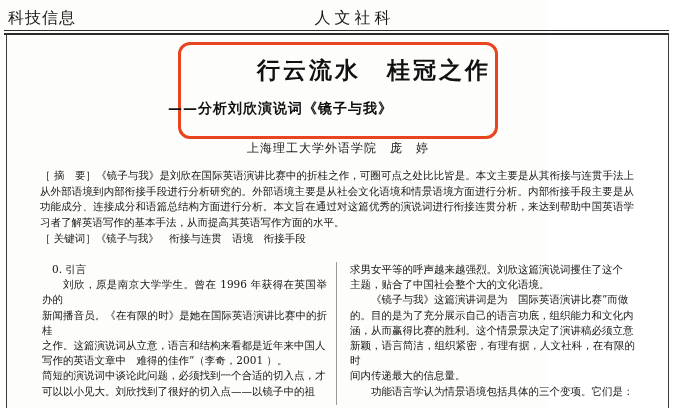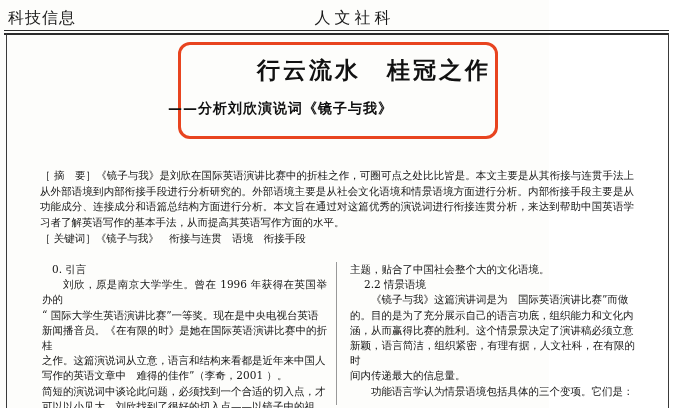--- a/index.html
+++ b/index.html
@@ -181,41 +181,41 @@
     <div class="runhead-center">人文社科</div>
   </div>
   <div class="rule-top"></div>
   <div class="rule-top2"></div>
   <div class="vrule-left"></div>
   <div class="vrule-right"></div>
 
   <div class="title-box"></div>
   <div class="main-title">行云流水　桂冠之作</div>
   <div class="sub-title">——分析刘欣演说词《镜子与我》</div>
+  <div class="byline">上海理工大学外语学院　庞　婷</div>
 
   <div class="abstract">
     <p><span>［ 摘　要］</span><span>《镜子与我》是刘欣在国际英语演讲比赛中的折桂之作，可圈可点之处比比皆是。本文主要是从其衔接与连贯手法上从外部语境到内部衔接手段进行分析研究的。外部语境主要是从社会文化语境和情景语境方面进行分析。内部衔接手段主要是从功能成分、连接成分和语篇总结构方面进行分析。本文旨在通过对这篇优秀的演说词进行衔接连贯分析，来达到帮助中国英语学习者了解英语写作的基本手法，从而提高其英语写作方面的水平。</span></p>
     <p class="kw"><span>［ 关键词］</span><span>《镜子与我》　衔接与连贯　语境　衔接手段</span></p>
   </div>
 
   <div class="col-rule"></div>
 
   <div class="col col-left">
       <p class="head">0. 引言</p>
       <p class="ind">刘欣，原是南京大学学生。曾在 1996 年获得在英国举办的</p>
-      <p>“ 国际大学生英语演讲比赛”一等奖。现在是中央电视台英语</p>
       <p>新闻播音员。《在有限的时》是她在国际英语演讲比赛中的折桂</p>
       <p>之作。这篇演说词从立意，语言和结构来看都是近年来中国人</p>
       <p>写作的英语文章中　难得的佳作”（李奇，2001 ）。</p>
       <p>简短的演说词中谈论此问题，必须找到一个合适的切入点，才</p>
       <p>可以以小见大。刘欣找到了很好的切入点——以镜子中的祖</p>
     </div>
   <div class="col col-right">
+      <p>求男女平等的呼声越来越强烈。刘欣这篇演说词攫住了这个</p>
       <p>主题，贴合了中国社会整个大的文化语境。</p>
-      <p class="sechead">2.2 情景语境</p>
       <p class="ind">《镜子与我》这篇演讲词是为　国际英语演讲比赛”而做</p>
       <p>的。目的是为了充分展示自己的语言功底，组织能力和文化内</p>
       <p>涵，从而赢得比赛的胜利。这个情景景决定了演讲稿必须立意</p>
       <p>新颖，语言简洁，组织紧密，有理有据，人文社科，在有限的时</p>
       <p>间内传递最大的信息量。</p>
       <p class="ind">功能语言学认为情景语境包括具体的三个变项。它们是：</p>
     </div>
 
 </div>
 

